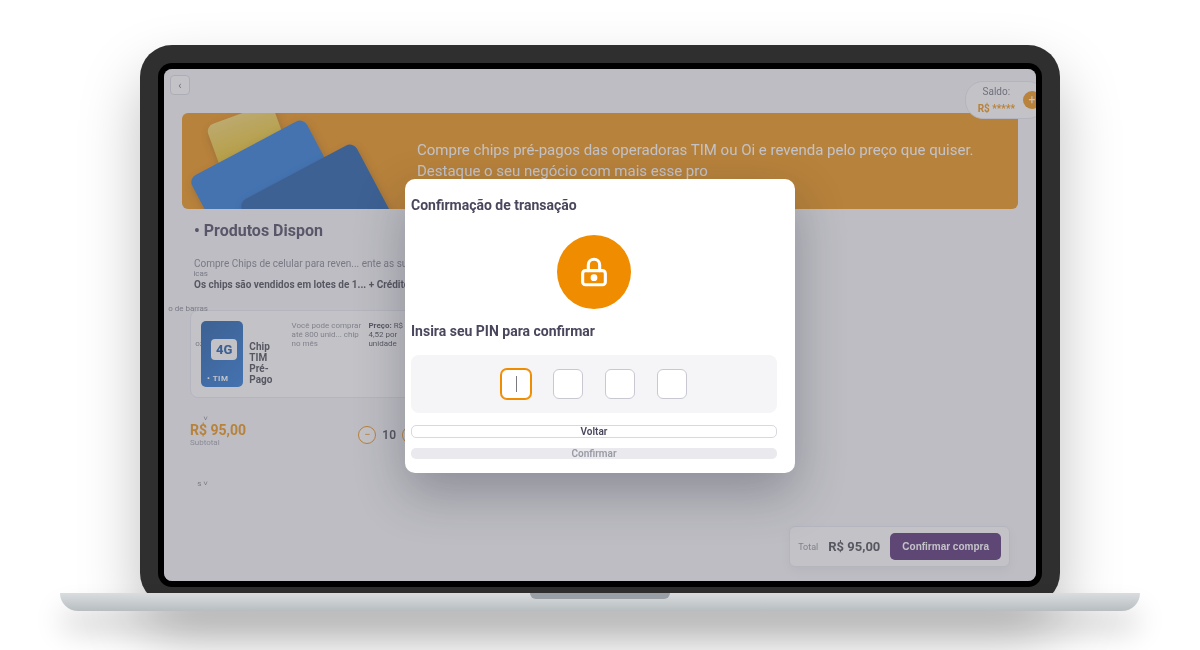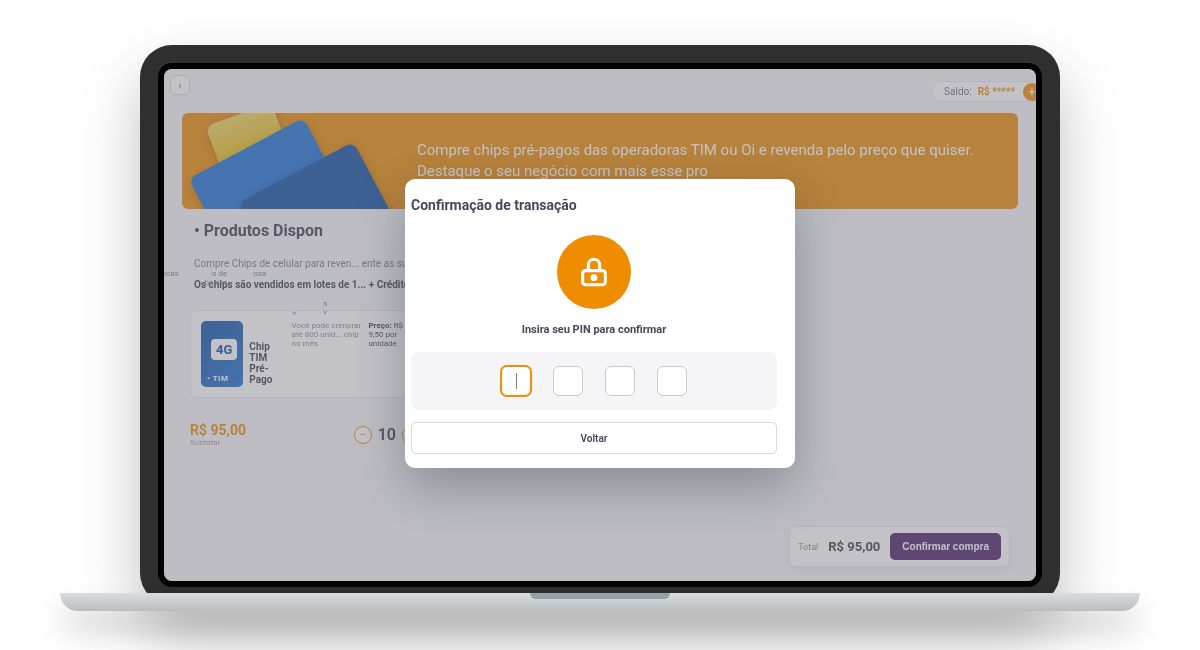--- a/index.html
+++ b/index.html
@@ -13,74 +13,74 @@
   .laptop-base { position:absolute; bottom:-6px; left:50%; transform:translateX(-50%); width:1080px; height:18px; background: linear-gradient(#d9dde0,#b8bdc0); border-radius: 0 0 18px 18px; box-shadow: 0 20px 30px rgba(0,0,0,0.2); }
   .laptop-base::before { content:""; position:absolute; top:0; left:50%; transform:translateX(-50%); width:140px; height:6px; background:#98a0a5; border-radius:0 0 8px 8px; }
 
   
   .app { position:absolute; inset:0; padding: 10px 0 0 0; }
   .dim-overlay { position:absolute; inset:0; background:rgba(120,120,130,0.45); }
 
   .topbar { position:absolute; top:6px; left:6px; display:flex; align-items:center; gap:8px; }
   .back-chip { width:20px; height:20px; border-radius:4px; background:#fff; border:1px solid #d9d9e0; display:flex; align-items:center; justify-content:center; color:#6a6a78; font-size:11px; }
 
-  .balance-pill { position:absolute; top:12px; right:-10px; background:#fff; border:1px solid #e5e5ee; border-radius:18px; padding:4px 30px 4px 12px; font-size:10px; color:#6a6a78; display:flex; align-items:center; gap:6px; }
+  .balance-pill { position:absolute; top:12px; right:-10px; background:#fff; border:1px solid #e5e5ee; border-radius:18px; padding:4px 30px 4px 12px; font-size:10px; color:#6a6a78; display:flex; align-items:center; gap:6px;flex-direction:column; }
   .balance-pill strong { color:#ec8a00; font-size:10px; }
   .plus-circle { position:absolute; right:4px; top:50%; transform:translateY(-50%); width:18px; height:18px; border-radius:50%; background:#f08c00; color:#fff; font-size:12px; display:flex; align-items:center; justify-content:center; }
 
   .promo-banner { margin: 34px 18px 0 18px; background:#ec8a00; border-radius:6px; height:96px; display:flex; align-items:center; overflow:hidden; color:#fff; font-size:15px; line-height:1.4;gap:28px; }
   .promo-banner .cards { width:230px; height:100%; position:relative; }
   .promo-banner .simcard { position:absolute; width:130px; height:90px; border-radius:8px; background:#1a6fd6; transform:rotate(-28deg); box-shadow:0 4px 8px rgba(0,0,0,0.25);}
   .promo-banner .simcard.gold { background:linear-gradient(#f4d35e,#e6b800); width:70px; height:50px; top:0; left:30px; transform:rotate(-20deg);}
   .promo-banner .simcard.blue1 { top:30px; left:20px; }
   .promo-banner .simcard.blue2 { top:54px; left:70px; background:#0e4fa0;}
   .promo-banner .txt { padding: 10px 20px 10px 50px; }
 
   .section { padding: 12px 30px 20px 30px; color:#4a4458; }
   .section-title { font-size:16px; font-weight:700; color:#3f3b52; margin-bottom:16px; }
   .section-title::before { content:"• "; color:#3f3b52; }
   .section-sub { font-size:10px; color:#7b7b88; line-height:1.5; }
   .section-note { font-size:10px; color:#3d3d48; font-weight:700; margin-top:8px; }
 
-  .side-peeks { position:absolute; left:0; top:200px; width:44px; display:flex; gap:26px; font-size:8px; color:#7b7b88; text-align:right; }
+  .side-peeks { position:absolute; left:0; top:200px; width:44px; display:flex; flex-direction:column; gap:26px; font-size:8px; color:#7b7b88; text-align:right; }
   .side-peeks span { display:block; }
 
   .cards-row { display:flex; gap:16px; padding:0 26px; }
   .product-card { width:230px; border:1px solid #e8e8f0; border-radius:8px; background:#fff; padding:10px; font-size:9px; color:#5c5c6a; display:flex; gap:6px;}
   .product-card .thumb { width:100px; height:66px; border-radius:5px; background:linear-gradient(135deg,#0e4fa0,#1a6fd6); position:relative; overflow:hidden; display:flex; align-items:center; justify-content:center; }
   .product-card .thumb::after { content:"4G"; position:absolute; right:6px; top:18px; background:#fff; color:#0e4fa0; font-weight:800; font-size:13px; padding:3px 5px; border-radius:4px; }
   .product-card .thumb .brand { position:absolute; bottom:4px; left:6px; color:#fff; font-size:8px; font-weight:700; letter-spacing:0.5px;}
   .product-card .pname { font-weight:700; color:#3c3c48; font-size:10px;margin-top:20px;}
   .product-card .pdesc { font-size:8px; color:#8a8a96;}
   .product-card .pprice { font-size:8px; color:#3c3c48;}
 
   .totals-row { display:flex; gap:16px; padding:24px 26px 0 26px; }
   .subtotal-box { width:230px; display:flex; align-items:center; justify-content:space-between; }
   .subtotal-box .amt { display:flex; flex-direction:column; }
   .subtotal-box .amt .v { font-size:14px; font-weight:700; color:#ec8a00;}
   .subtotal-box .amt .l { font-size:8px; color:#9a9aa5;}
   .qty { display:flex; align-items:center; gap:6px; }
   .qbtn { width:18px; height:18px; border-radius:50%; border:1.5px solid #ec8a00; color:#ec8a00; display:flex; align-items:center; justify-content:center; font-size:11px; background:#fff; }
-  .qval { font-size:16px; color:#3c3c48; font-weight:600; min-width:12px; text-align:center;}
+  .qval { font-size:12px; color:#3c3c48; font-weight:600; min-width:12px; text-align:center;}
 
   .footer-bar { position:absolute; bottom:14px; right:26px; display:flex; align-items:center; gap:10px; background:#fff; border:1px solid #e8e8f0; border-radius:6px; padding:6px 8px; box-shadow:0 4px 10px rgba(0,0,0,0.06); }
   .footer-bar .tl { font-size:9px; color:#8a8a96;text-align:right;}
   .footer-bar .tv { font-size:13px; font-weight:700; color:#3c3c48;}
   .confirm-btn { background:#4a1e6b; color:#fff; font-size:10px; font-weight:600; border:none; padding:8px 12px; border-radius:5px;}
 
   
   .modal { position:absolute; top:110px; left:50%; transform:translateX(-50%); width:390px; background:#fff; border-radius:10px; box-shadow:0 20px 50px rgba(30,30,50,0.3); padding:18px 18px 14px 6px; }
   .modal-title { font-size:14px; font-weight:700; color:#4a465c; }
   .lock-wrap { margin:22px auto 14px auto; width:74px; height:74px; border-radius:50%; background:#f08c00; display:flex; align-items:center; justify-content:center; }
-  .modal-sub { text-align:center; font-size:11px; font-weight:700; color:#4a465c; margin-bottom:16px;}
+  .modal-sub { font-size:14px; font-weight:700; color:#4a465c; margin-bottom:16px;}
   .pin-row { background:#f5f5f8; border-radius:8px; padding:14px 0; display:flex; justify-content:center; gap:22px; margin-bottom:12px;}
   .pin-box { width:30px; height:30px; border-radius:6px; border:1.5px solid #c8c8d2; background:#fff; }
   .pin-box.active { border-color:#f08c00; box-shadow:0 0 0 1px #f08c00; position:relative;}
   .pin-box.active::after { content:""; position:absolute; left:50%; top:6px; bottom:6px; width:1px; background:#7a7a85;}
-  .modal-actions { display:flex; gap:10px; }
+  .modal-actions { display:flex; gap:10px;flex-direction:column; }
   .mbtn { flex:1; height:32px; border-radius:5px; font-size:10px; font-weight:600; display:flex; align-items:center; justify-content:center; }
   .mbtn.back { background:#fff; border:1px solid #d8d8e0; color:#4a465c; }
   .mbtn.confirm { background:#e9e9ee; color:#9a9aa5; border:none;}
 </style>
 </head>
 <body>
 
 <div class="stage">
   <div class="laptop">
     <div class="screen-outer">
@@ -123,21 +123,21 @@
 
           <div class="cards-row">
             <div class="product-card">
               <div class="thumb">
                 <span class="brand">• TIM</span>
               </div>
               <div class="pname">Chip TIM Pré-Pago</div>
               <div class="pdesc">Você pode comprar até 800 unid... chip no mês</div>
               <div class="pprice">
                 <strong>Preço:</strong>
-                <span>R$ 9,50 por unidade</span>
+                <span>R$ 4,52 por unidade</span>
               </div>
             </div>
             <div class="product-card" style="visibility:hidden"></div>
           </div>
 
           <div class="totals-row">
             <div class="subtotal-box">
               <div class="amt">
                 <span class="v">R$ 95,00</span>
                 <span class="l">Subtotal</span>
@@ -182,20 +182,21 @@
           </div>
           <div class="modal-sub">Insira seu PIN para confirmar</div>
           <div class="pin-row">
             <div class="pin-box active"></div>
             <div class="pin-box"></div>
             <div class="pin-box"></div>
             <div class="pin-box"></div>
           </div>
           <div class="modal-actions">
             <div class="mbtn back">Voltar</div>
+            <div class="mbtn confirm">Confirmar</div>
           </div>
         </div>
 
       </div>
     </div>
     <div class="laptop-base"></div>
   </div>
 </div>
 
 </body></html>

